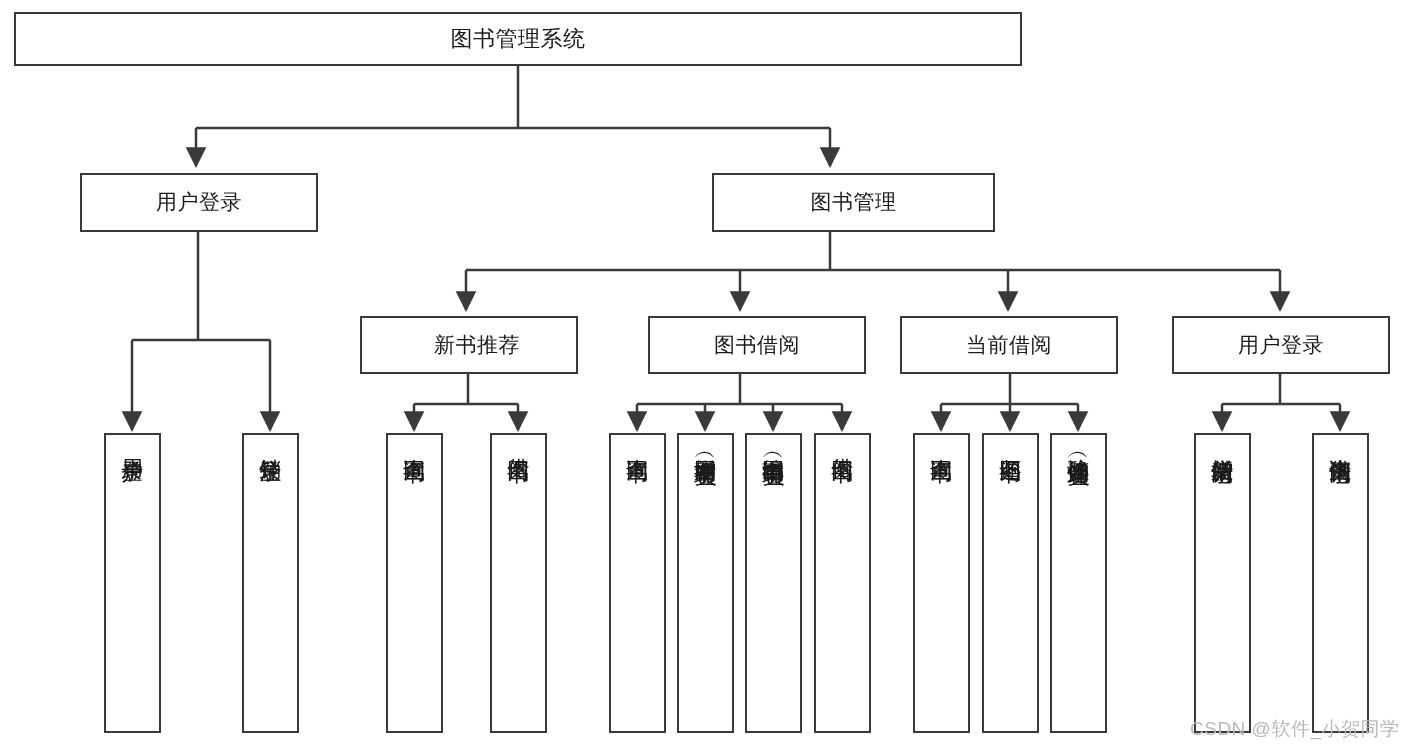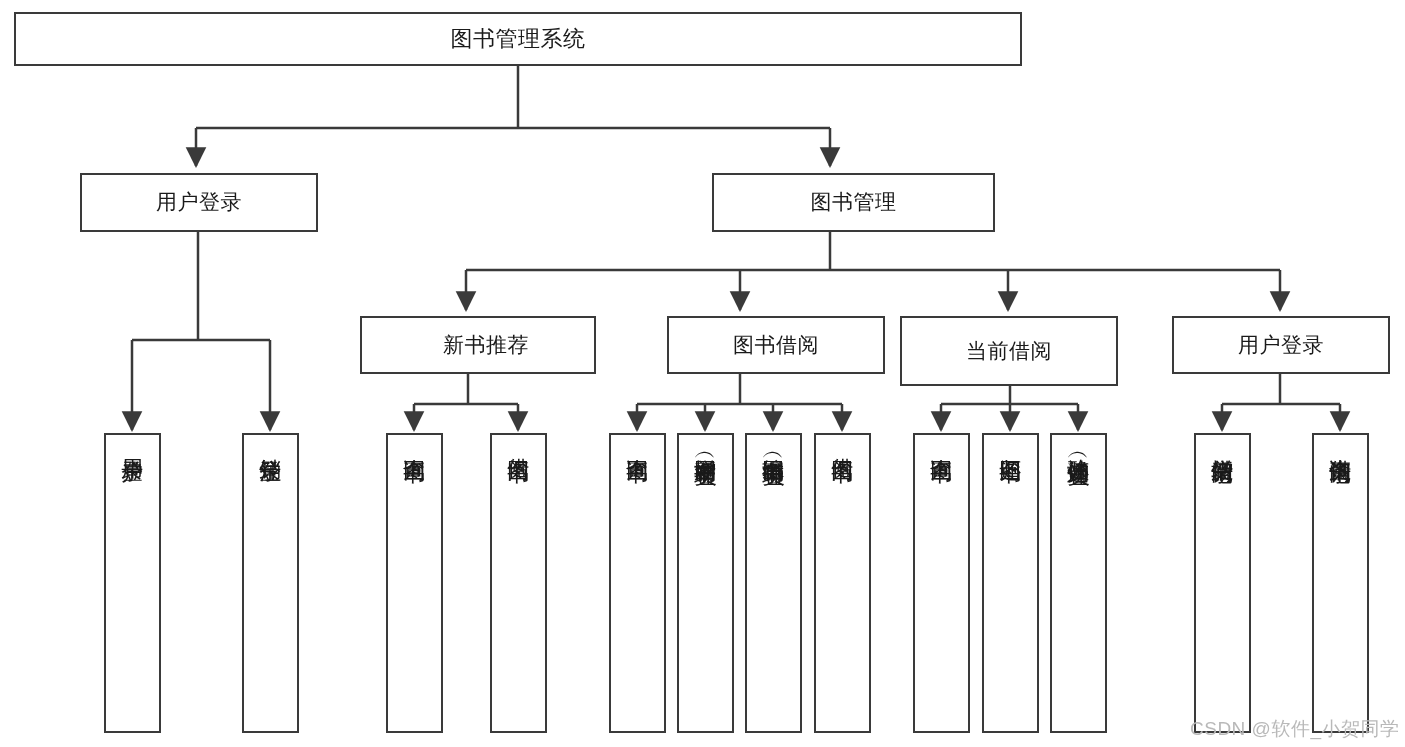--- a/index.html
+++ b/index.html
@@ -131,29 +131,29 @@
   </div>
 
   <div class="node h" style="left:80px; top:173px; width:238px; height:59px;">
     <span class="lbl">用户登录</span>
   </div>
 
   <div class="node h" style="left:712px; top:173px; width:283px; height:59px;">
     <span class="lbl">图书管理</span>
   </div>
 
-  <div class="node h" style="left:360px; top:316px; width:236px; height:58px;padding-left:16px;">
+  <div class="node h" style="left:360px; top:316px; width:218px; height:58px;padding-left:16px;">
     <span class="lbl">新书推荐</span>
   </div>
 
-  <div class="node h" style="left:667px; top:316px; width:218px; height:58px;">
+  <div class="node h" style="left:648px; top:316px; width:218px; height:58px;">
     <span class="lbl">图书借阅</span>
   </div>
 
-  <div class="node h" style="left:900px; top:316px; width:218px; height:70px;">
+  <div class="node h" style="left:900px; top:316px; width:218px; height:58px;">
     <span class="lbl">当前借阅</span>
   </div>
 
   <div class="node h" style="left:1172px; top:316px; width:218px; height:58px;">
     <span class="lbl">用户登录</span>
   </div>
 
   <div class="node v" style="left:104px; top:433px; width:57px; height:300px;">
     <span class="lbl">用户登录</span>
   </div>

